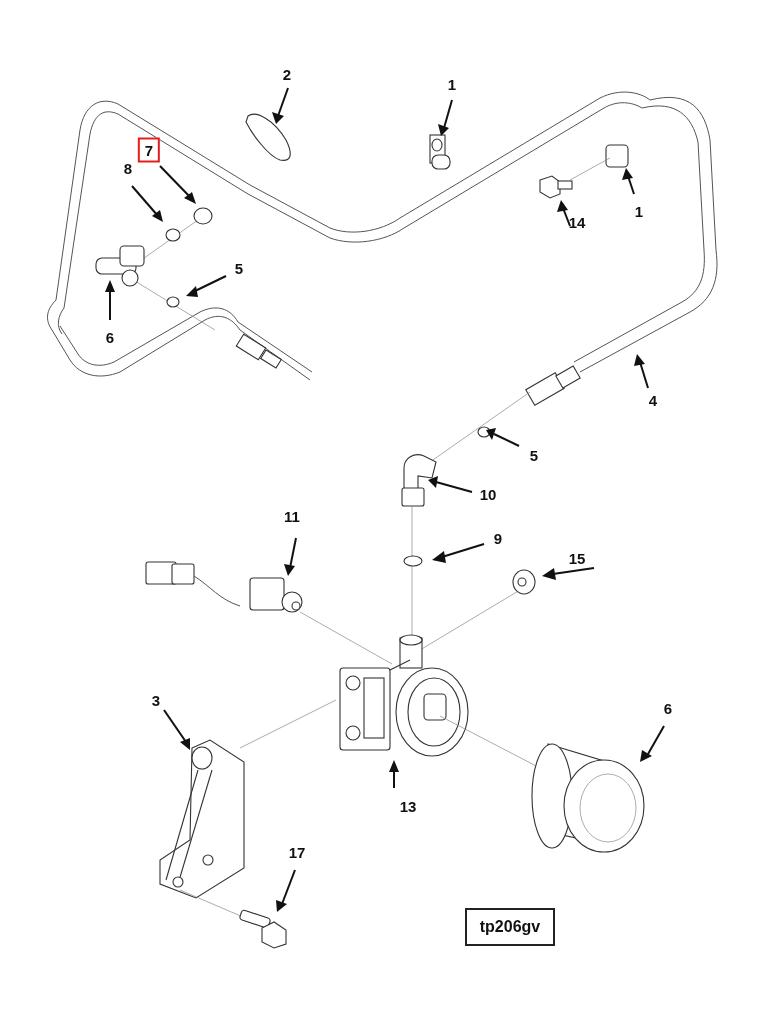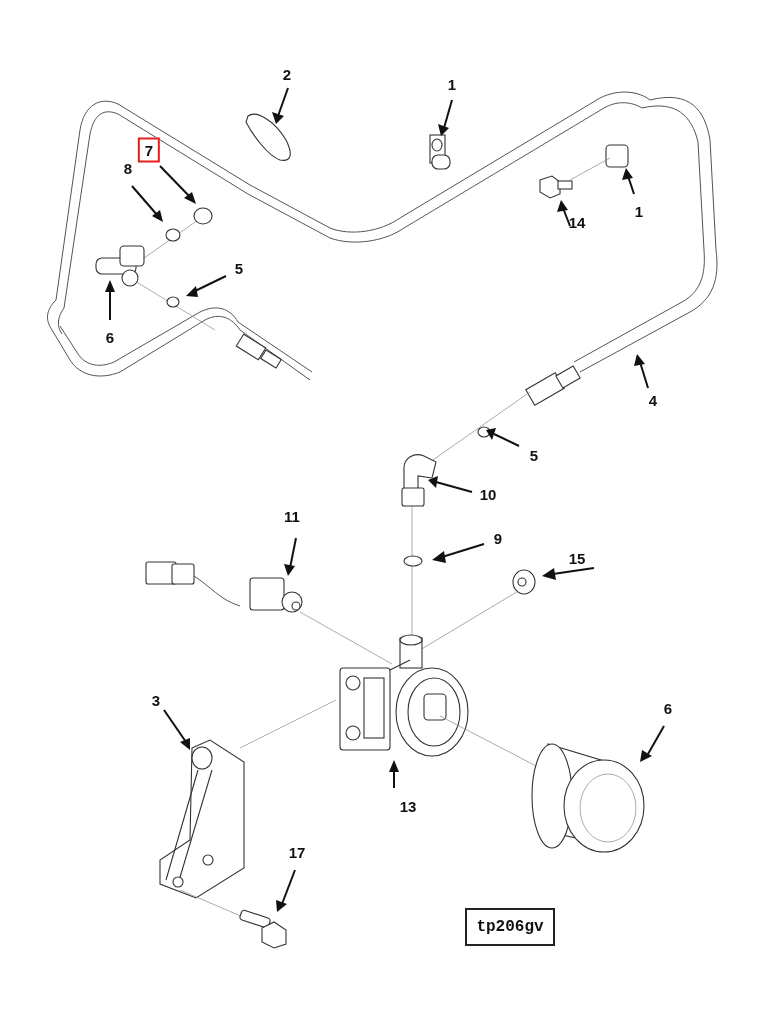--- a/index.html
+++ b/index.html
@@ -1,20 +1,20 @@
 <!DOCTYPE html>
 <html><head>
 <meta charset="utf-8">
 <style>
   html,body{margin:0;padding:0;background:#ffffff;}
   body{width:760px;height:1014px;position:relative;overflow:hidden;font-family:"Liberation Sans",sans-serif;}
   #diagram{position:absolute;left:0;top:0;width:760px;height:1014px;}
   .callout{position:absolute;font-weight:bold;font-size:15px;color:#111;line-height:1;transform:translate(-50%,-50%);cursor:pointer;white-space:nowrap;}
   .callout.highlight{border:2.5px solid #e41e1e;padding:3px 5px;background:#fff;}
-  .figure-id{position:absolute;left:465px;top:908px;width:90px;height:38px;border:2px solid #222;display:flex;align-items:center;justify-content:center;font-weight:bold;font-size:16px;color:#111;box-sizing:border-box;font-family:Liberation Mono, monospace;}
+  .figure-id{position:absolute;left:465px;top:908px;width:90px;height:38px;border:2px solid #222;display:flex;align-items:center;justify-content:center;font-weight:bold;font-size:16px;color:#111;box-sizing:border-box;}
   svg .tube{fill:none;stroke:#555;stroke-width:1;}
   svg .part{fill:#fff;stroke:#333;stroke-width:1.1;}
   svg .thin{fill:none;stroke:#888;stroke-width:0.7;}
   svg .arrow{stroke:#111;stroke-width:2;fill:none;}
   svg .head{fill:#111;}
 </style>
 </head>
 <body>
 
 <div id="diagram">

